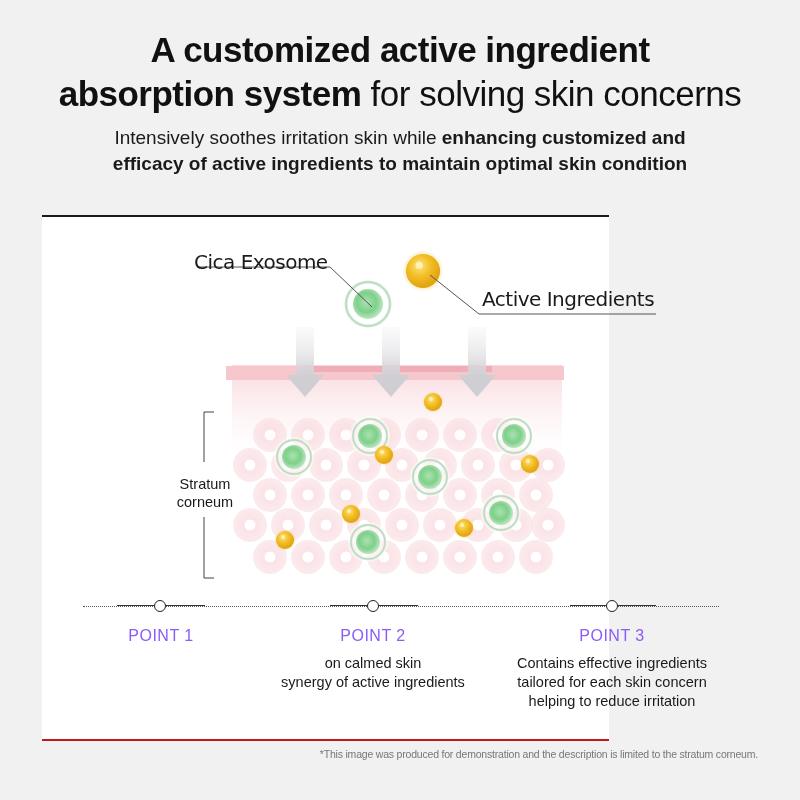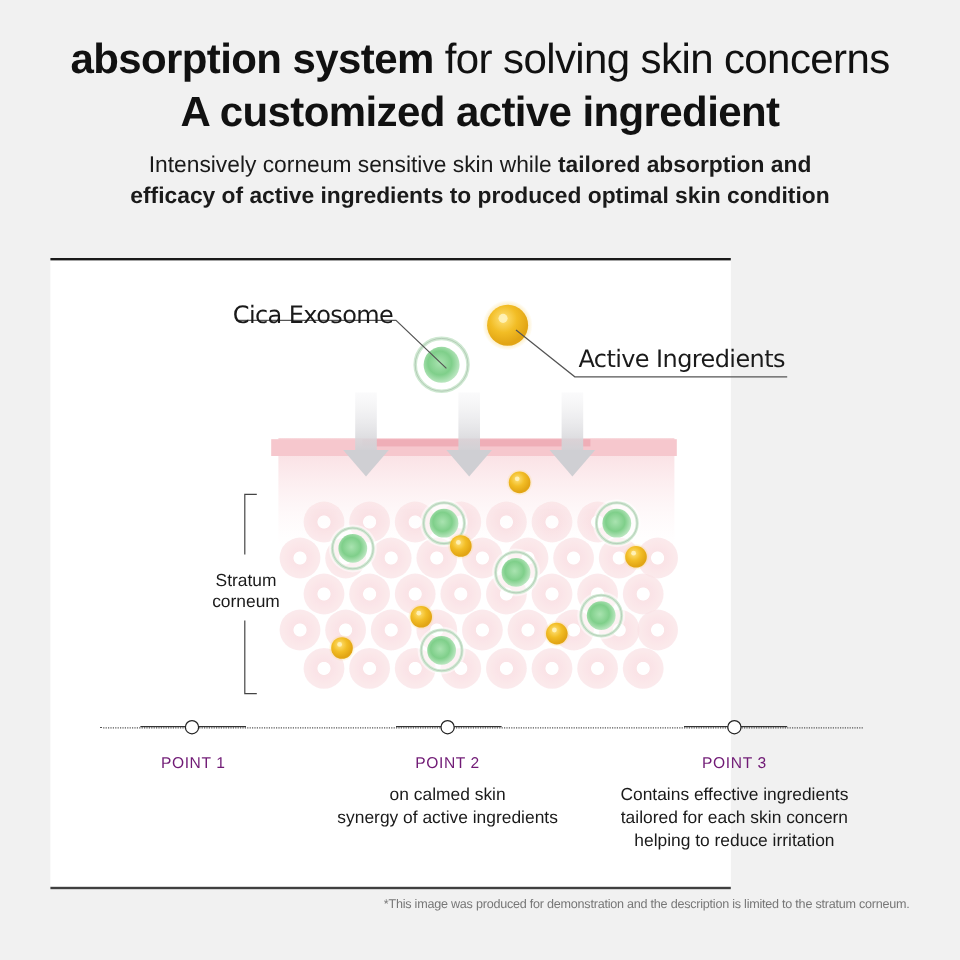--- a/index.html
+++ b/index.html
@@ -13,52 +13,52 @@
   }
   .title b { font-weight:700; }
   .title .light { font-weight:400; }
   .subtitle {
     position:absolute; left:0; top:125px; width:800px; text-align:center;
     font-size:19px; line-height:26px; color:#1a1a1a;
   }
   .subtitle b { font-weight:700; }
   .panel {
     position:absolute; left:42px; top:215px; width:567px; height:522px;
-    background:#ffffff; border-top:2px solid #1a1a1a; border-bottom:2px solid #404040;
+    background:#ffffff; border-top:2px solid #1a1a1a; border-bottom:2px solid #b91c1c;
   }
   .diagram { position:absolute; left:0; top:0; width:716px; height:380px; }
   .callout {
     position:absolute; font-size:20px; color:#1a1a1a; white-space:nowrap;
     font-family:"DejaVu Sans", sans-serif; letter-spacing:-0.5px;
   }
   .timeline { position:absolute; left:41px; top:382px; width:636px; height:14px; }
   .tl-dots { position:absolute; left:0; right:0; top:7px; border-top:1.5px dotted #555; }
   .tl-seg { position:absolute; top:6px; height:0; border-top:1.5px solid #333; }
   .tl-node {
     position:absolute; top:1px; width:10px; height:10px; border:1.5px solid #222;
     border-radius:50%; background:#fff;
   }
   .point { position:absolute; top:405px; width:230px; text-align:center; }
-  .point-label { font-size:13px; color:#701a75; letter-spacing:0.5px; line-height:28px; margin-bottom:4px; }
+  .point-label { font-size:16px; color:#8b5cf6; letter-spacing:0.5px; line-height:28px; margin-bottom:4px; }
   .point-desc { font-size:14.5px; color:#1a1a1a; line-height:19px; }
   .footnote {
     position:absolute; right:42px; top:748px; font-size:10.5px; color:#777; letter-spacing:-0.2px;
   }
 </style>
 </head>
 <body>
 
 <div class="title">
+  <div><b>A customized active ingredient</b></div>
   <div><b>absorption system</b><span class="light"> for solving skin concerns</span></div>
-  <div><b>A customized active ingredient</b></div>
 </div>
 
 <div class="subtitle">
-  <div><span>Intensively corneum sensitive skin while </span><b>tailored absorption and</b></div>
-  <div><b>efficacy of active ingredients to produced optimal skin condition</b></div>
+  <div><span>Intensively soothes irritation skin while </span><b>enhancing customized and</b></div>
+  <div><b>efficacy of active ingredients to maintain optimal skin condition</b></div>
 </div>
 
 <div class="panel">
   <svg class="diagram" width="716" height="380" viewBox="0 0 716 380">
     <defs>
       <radialGradient id="gGreen" cx="45%" cy="45%" r="55%">
         <stop offset="0%" stop-color="#a9e3b0"></stop>
         <stop offset="60%" stop-color="#7fcf8a"></stop>
         <stop offset="100%" stop-color="#b9e6bf"></stop>
       </radialGradient>

